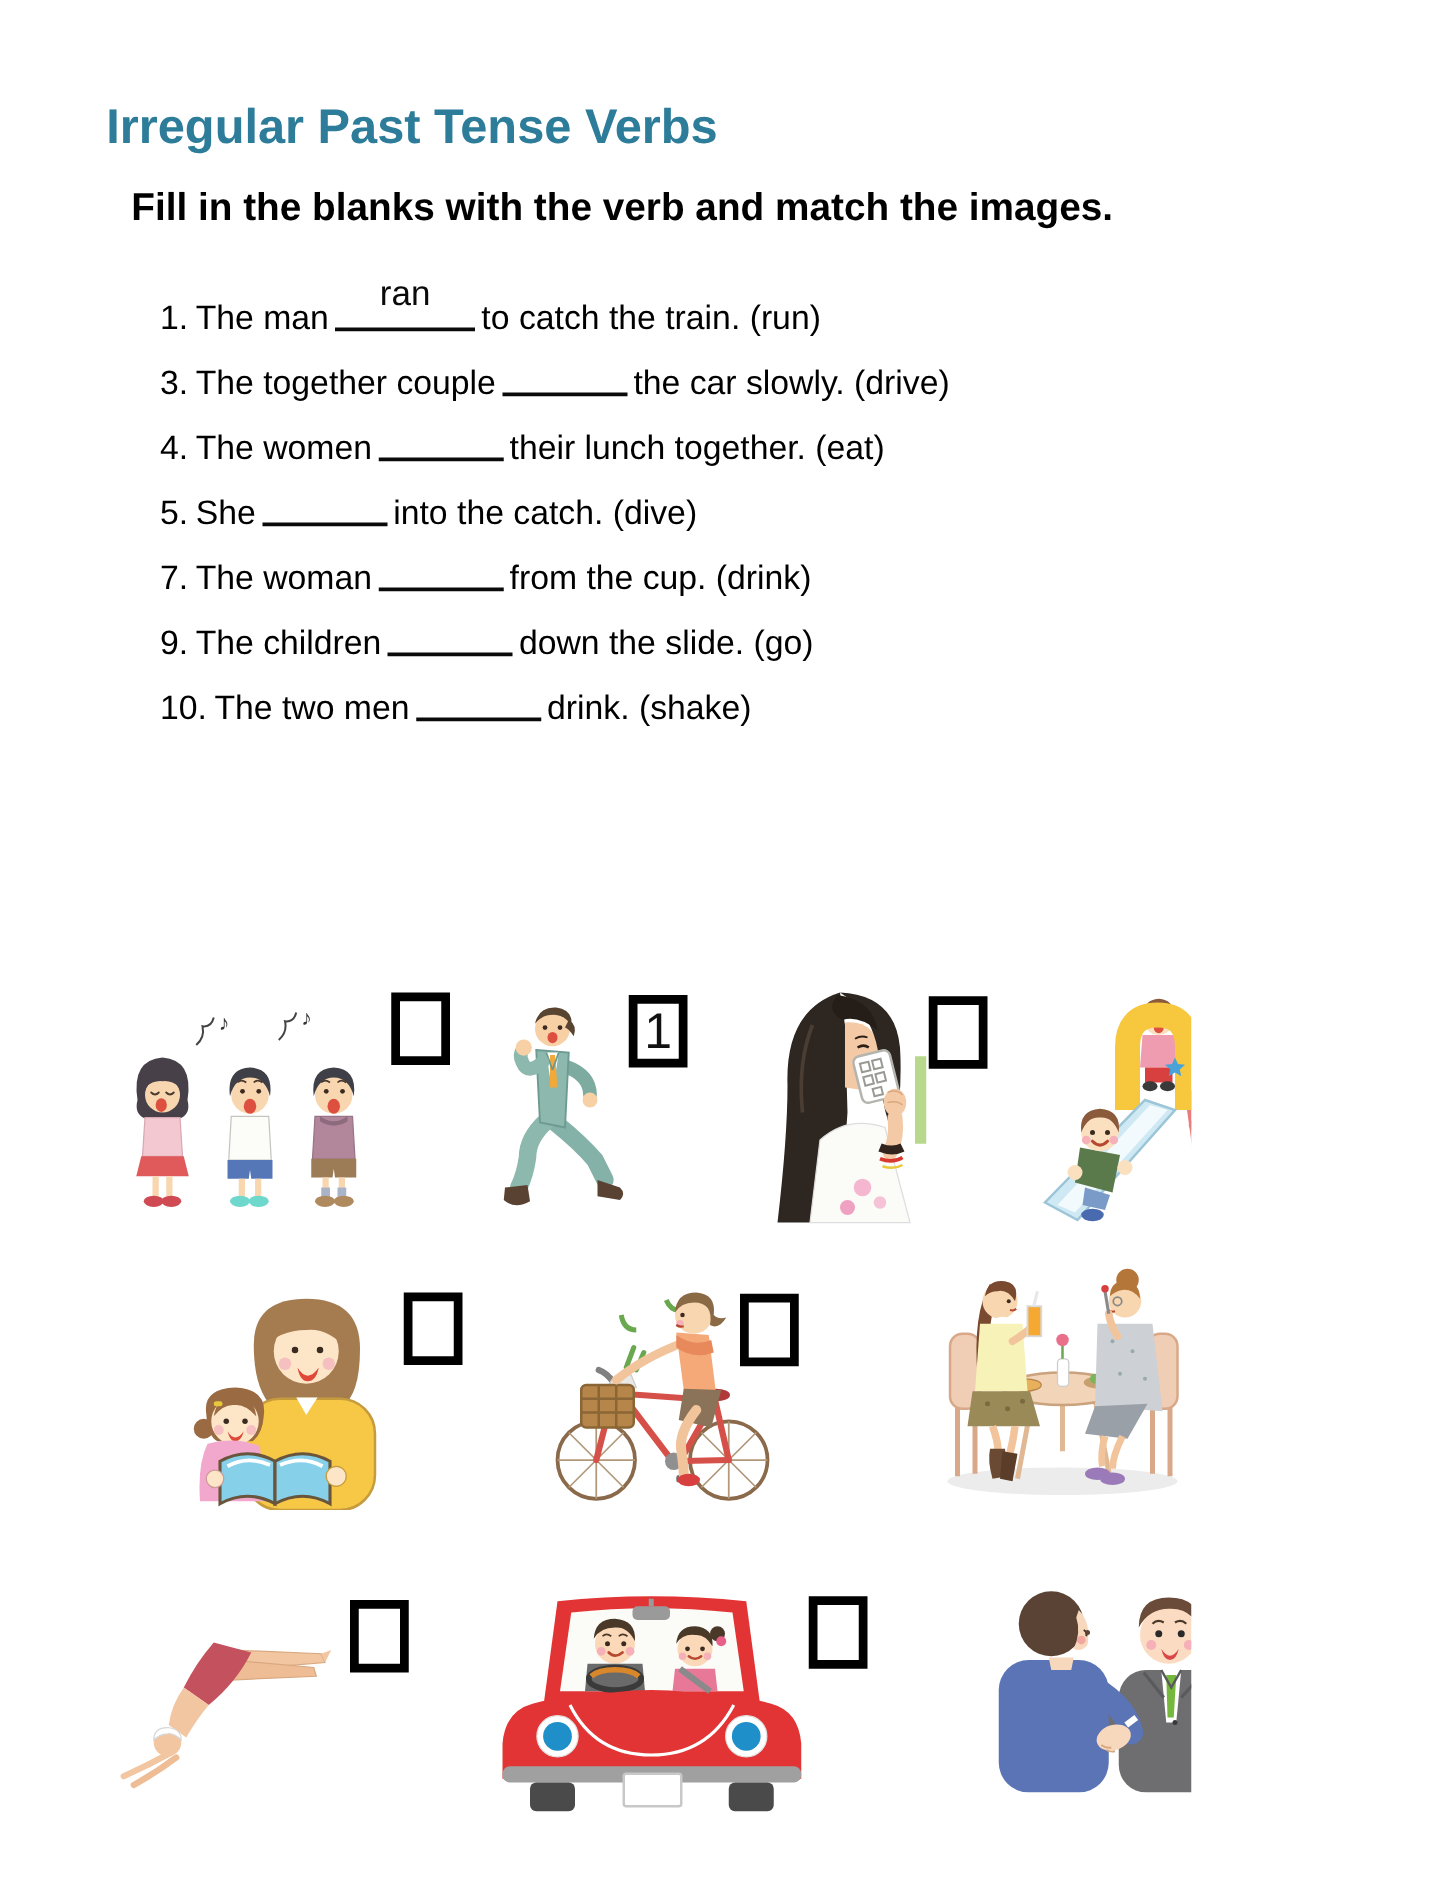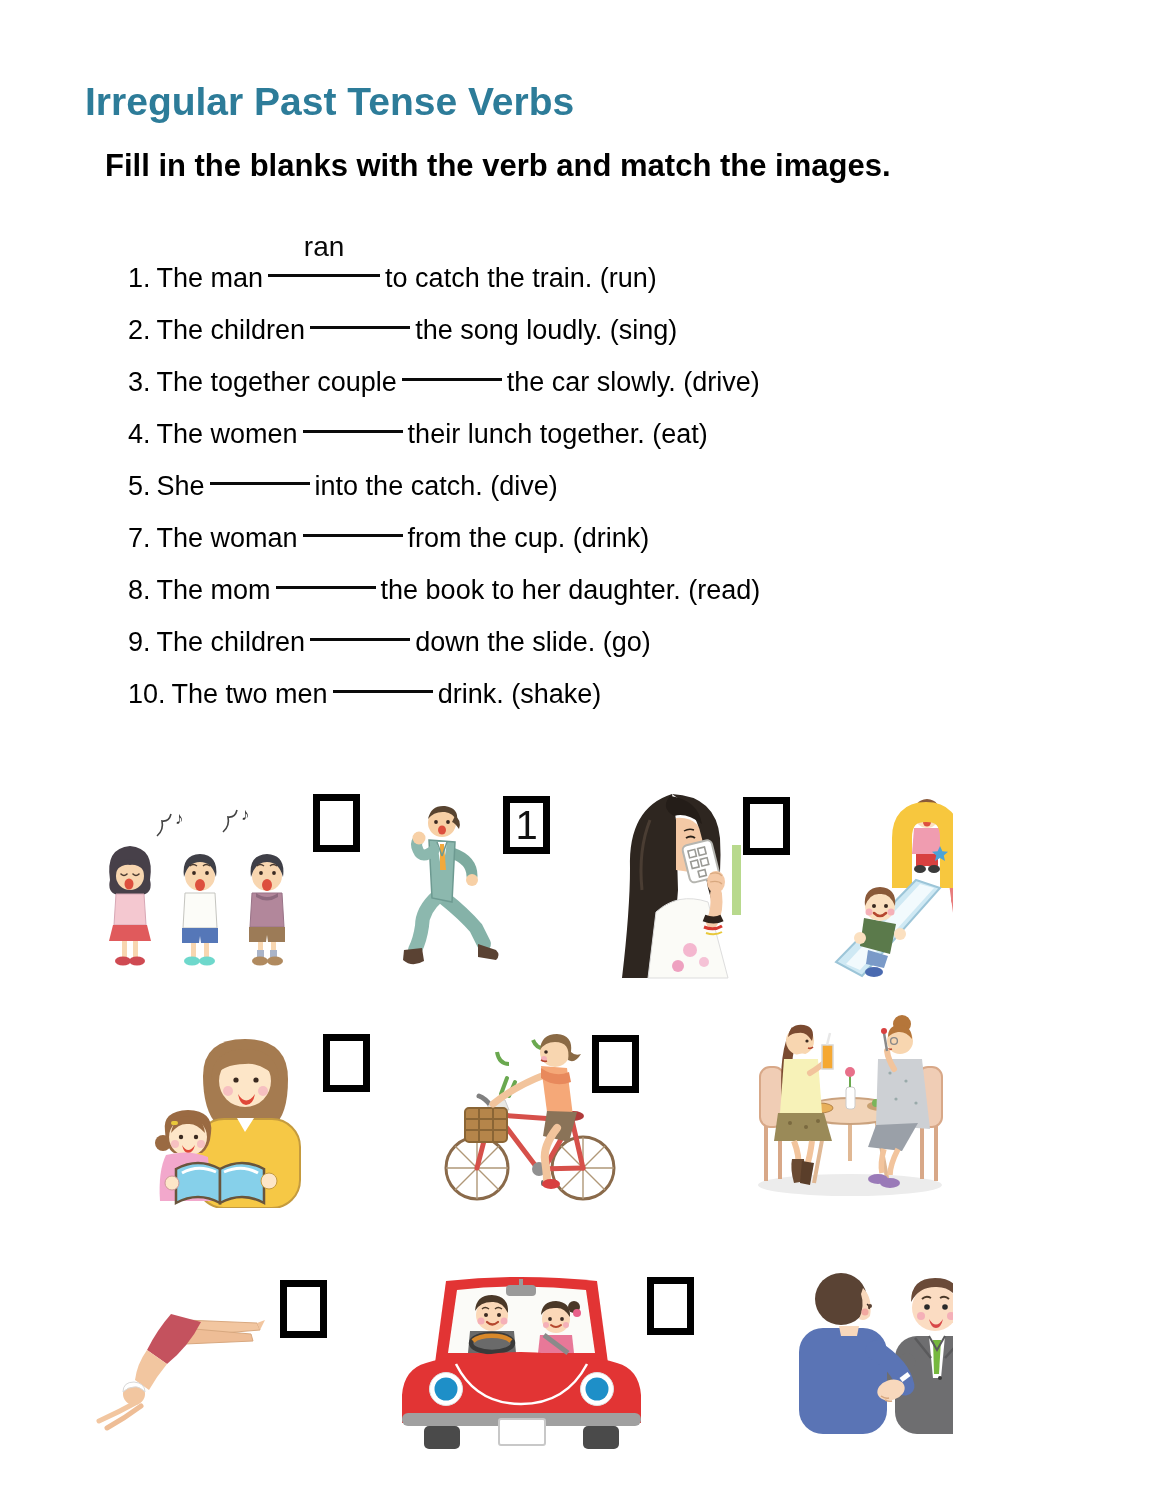--- a/index.html
+++ b/index.html
@@ -4,44 +4,42 @@
 <style>
   html,body{margin:0;padding:0;background:#fff;}
   #page{position:relative;width:953px;height:1505px;background:#fff;overflow:hidden;
         font-family:"Liberation Sans",sans-serif;color:#000;}
   .title{position:absolute;left:85px;top:80px;font-size:39px;font-weight:bold;}
   .instruction{position:absolute;left:85px;top:148px;font-size:31px;font-weight:bold;color:#000;margin-left:20px;}
   .questions{position:absolute;left:128px;top:222px;}
   .q-line{height:52px;line-height:52px;font-size:27px;white-space:nowrap;}
   .q-num{margin-right:6px;}
   .blank{display:inline-block;width:100px;height:30px;border-bottom:3px solid #0a0a0a;
-         position:relative;transform:translateY(6px);margin:16px 5px;}
+         position:relative;transform:translateY(6px);margin:4px 5px;}
   .blank.wide{width:112px;}
   .answer{position:absolute;left:0;right:0;bottom:1px;text-align:center;font-size:28px;color:#0a0a0a;}
   .art{position:absolute;}
   .ansbox{position:absolute;width:33px;height:44px;border:7px solid #000;background:#fff;
           display:flex;align-items:center;justify-content:center;
           font-size:40px;color:#111;}
 </style>
 </head>
 <body>
 
 <div id="page">
 
   <div class="title" style="color: rgb(45, 124, 153);">Irregular Past Tense Verbs</div>
   <div class="instruction">Fill in the blanks with the verb and match the images.</div>
 
   <div class="questions">
     <div class="q-line"><span class="q-num">1.</span><span>The man</span><span class="blank wide"><span class="answer">ran</span></span><span>to catch the train. (run)</span></div>
-    <div class="q-line"><span class="q-num">2.</span><span>The children</span><span class="blank"><span class="answer"></span></span><span>the song loudly. (sing)</span></div>
     <div class="q-line"><span class="q-num">3.</span><span>The together couple</span><span class="blank"><span class="answer"></span></span><span>the car slowly. (drive)</span></div>
     <div class="q-line"><span class="q-num">4.</span><span>The women</span><span class="blank"><span class="answer"></span></span><span>their lunch together. (eat)</span></div>
     <div class="q-line"><span class="q-num">5.</span><span>She</span><span class="blank"><span class="answer"></span></span><span>into the catch. (dive)</span></div>
     <div class="q-line"><span class="q-num">7.</span><span>The woman</span><span class="blank"><span class="answer"></span></span><span>from the cup. (drink)</span></div>
-    <div class="q-line"><span class="q-num">8.</span><span>The mom</span><span class="blank"><span class="answer"></span></span><span>the book to her daughter. (read)</span></div>
     <div class="q-line"><span class="q-num">9.</span><span>The children</span><span class="blank"><span class="answer"></span></span><span>down the slide. (go)</span></div>
     <div class="q-line"><span class="q-num">10.</span><span>The two men</span><span class="blank"><span class="answer"></span></span><span>drink. (shake)</span></div>
   </div>
 
   <svg class="art" style="left:95px;top:800px;" width="210" height="185" viewBox="0 0 210 185">
     <g fill="none" stroke="#444" stroke-width="1.6">
       <path d="M62 36 q7 -6 5 -15 q7 1 9 -7"></path>
       <path d="M128 32 q7 -6 5 -15 q7 1 9 -7"></path>
     </g>
     <text x="80" y="24" font-size="17" fill="#333">♪</text>

